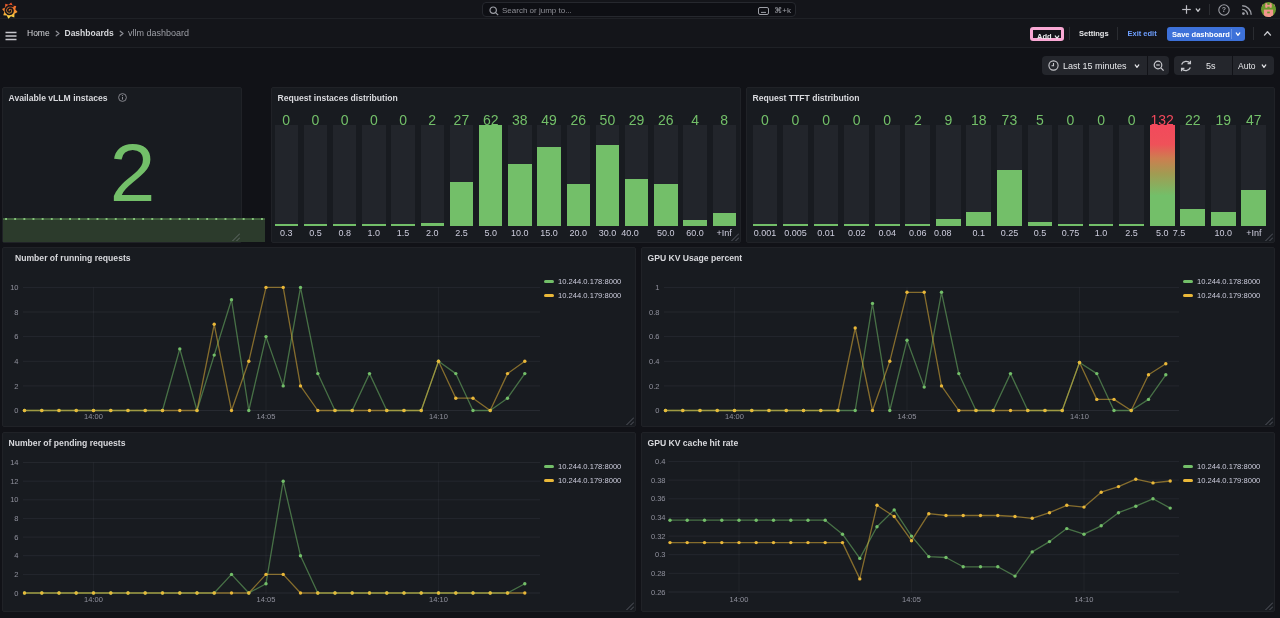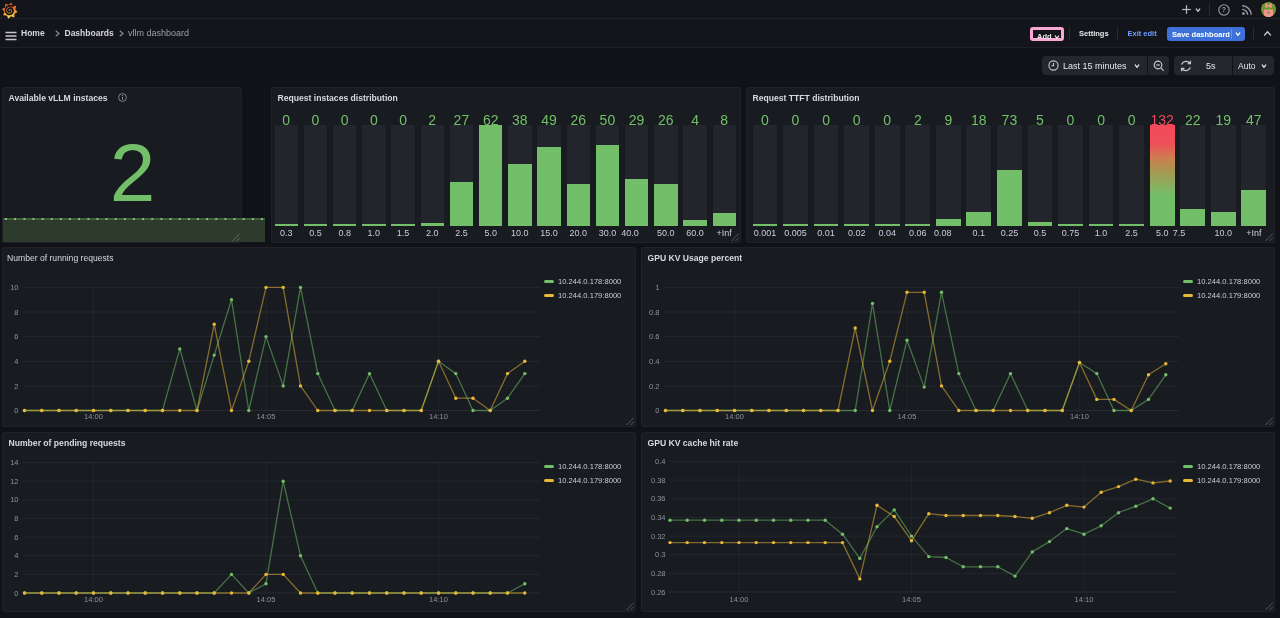--- a/index.html
+++ b/index.html
@@ -14,20 +14,36 @@
           <linearGradient id="lg" x1="0" y1="0" x2="0" y2="1">
             <stop offset="0" stop-color="#EF4B2B"></stop>
             <stop offset="0.5" stop-color="#F1862E"></stop>
             <stop offset="1" stop-color="#FAE94E"></stop>
           </linearGradient>
         </defs>
         <path d="M9.21 1.44 L10.83 4.66 L14.30 4.88 L13.27 8.36 L15.57 11.09 L12.51 12.79 L12.30 16.42 L8.98 15.35 L6.39 17.76 L4.77 14.54 L1.30 14.32 L2.33 10.84 L0.03 8.11 L3.09 6.41 L3.30 2.78 L6.62 3.85 Z" fill="url(#lg)"></path>
         <path d="M8.37 9.41 L8.51 9.59 L8.60 9.83 L8.59 10.12 L8.48 10.42 L8.25 10.69 L7.92 10.88 L7.52 10.98 L7.07 10.93 L6.63 10.74 L6.24 10.39 L5.96 9.92 L5.84 9.35 L5.89 8.74 L6.14 8.14 L6.59 7.62 L7.19 7.24 L7.92 7.05 L8.70 7.09 L9.47 7.37 L10.15 7.90 L10.65 8.62 L10.93 9.50 L10.93 10.46 L10.64 11.40 L10.06 12.24 L9.23 12.89 L8.21 13.28 L7.08 13.35 L5.96 13.08 L4.94 12.46 L4.12 11.55 L3.60 10.40 L3.43 9.12 L3.66 7.81 L4.28 6.60 L5.26 5.60 L6.52 4.92 L7.96 4.63 L9.45 4.79 L10.86 5.39" fill="none" stroke="#14151a" stroke-width="1.7" stroke-linecap="round"></path>
       </svg>
     </div>
+<div class="abs" style="left:482px;top:2px;width:314px;height:15px;background:#0e0f14;border:1px solid #26282e;border-radius:4px">
+  <div class="abs" style="left:6px;top:2.5px">
+        <svg width="10" height="10" style="" viewBox="0 0 10 10">
+          <circle cx="4.2" cy="4.2" r="3.2" fill="none" stroke="#9d9fa6" stroke-width="1.2"></circle>
+          <line x1="6.6" y1="6.6" x2="9.2" y2="9.2" stroke="#9d9fa6" stroke-width="1.2"></line>
+        </svg>
+      </div>
+  <div class="abs" style="left:19px;top:2.5px;font-size:8px;line-height:10px;color:#8e8f96">Search or jump to...</div>
+  <div class="abs" style="right:26px;top:3.5px">
+        <svg width="11" height="8" style="" viewBox="0 0 11 8">
+          <rect x="0.5" y="0.5" width="10" height="7" rx="1.5" fill="none" stroke="#9d9fa6" stroke-width="1"></rect>
+          <line x1="3" y1="5.4" x2="8" y2="5.4" stroke="#9d9fa6" stroke-width="1"></line>
+        </svg>
+      </div>
+  <div class="abs" style="right:4px;top:2.5px;font-size:8px;line-height:10px;color:#9d9fa6">⌘+k</div>
+</div>
 <div class="abs" style="left:1181px;top:3.5px">
       <svg width="11" height="11" style="" viewBox="0 0 11 11">
         <line x1="5.5" y1="1.2" x2="5.5" y2="9.8" stroke="#bcbdc4" stroke-width="1.2"></line>
         <line x1="1.2" y1="5.5" x2="9.8" y2="5.5" stroke="#bcbdc4" stroke-width="1.2"></line>
       </svg>
     </div>
 <div class="abs" style="left:1195px;top:6.5px">
       <svg width="6" height="6" style="" viewBox="0 0 6 6">
         <path d="M1.2 1.9 L3.0 4.3 L4.8 1.9" fill="none" stroke="#c7c8cd" stroke-width="1.3" stroke-linecap="round" stroke-linejoin="round"></path>
       </svg>
@@ -66,21 +82,21 @@
         </g>
       </svg>
     </div>
 </div>
 <div class="abs" style="left:0;top:19px;width:1280px;height:29px;background:#14151a;border-bottom:1px solid #1f2126">
 <div class="abs" style="left:4.5px;top:10.5px">
       <svg width="12" height="12" style="" viewBox="0 0 12 12">
         <path d="M0.5 2.5 h11 M0.5 6 h11 M0.5 9.5 h11" stroke="#c7c8cd" stroke-width="1.5"></path>
       </svg>
     </div>
-<div class="abs" style="left:21px;top:9px;font-size:8.5px;font-weight:700;color:#d5d6da">Home</div>
+<div class="abs" style="left:27px;top:9px;font-size:8.5px;font-weight:400;color:#d5d6da">Home</div>
 <div class="abs" style="left:54px;top:11px">
       <svg width="7" height="7" style="" viewBox="0 0 7 7">
         <path d="M2.2 1.2 L5.0 3.5 L2.2 5.8" fill="none" stroke="#8e8f96" stroke-width="1.2" stroke-linecap="round" stroke-linejoin="round"></path>
       </svg>
     </div>
 <div class="abs" style="left:64.5px;top:9px;font-size:8.5px;font-weight:700;color:#d5d6da">Dashboards</div>
 <div class="abs" style="left:118px;top:11px">
       <svg width="7" height="7" style="" viewBox="0 0 7 7">
         <path d="M2.2 1.2 L5.0 3.5 L2.2 5.8" fill="none" stroke="#8e8f96" stroke-width="1.2" stroke-linecap="round" stroke-linejoin="round"></path>
       </svg>
@@ -423,21 +439,21 @@
       <circle cx="383.8" cy="162.5" r="1.7" fill="#EAB839"></circle>
       <circle cx="401.0" cy="162.5" r="1.7" fill="#EAB839"></circle>
       <circle cx="418.2" cy="162.5" r="1.7" fill="#EAB839"></circle>
       <circle cx="435.5" cy="113.3" r="1.7" fill="#EAB839"></circle>
       <circle cx="452.8" cy="150.2" r="1.7" fill="#EAB839"></circle>
       <circle cx="470.0" cy="150.2" r="1.7" fill="#EAB839"></circle>
       <circle cx="487.2" cy="162.5" r="1.7" fill="#EAB839"></circle>
       <circle cx="504.5" cy="125.6" r="1.7" fill="#EAB839"></circle>
       <circle cx="521.8" cy="113.3" r="1.7" fill="#EAB839"></circle>
     </svg>
-    <div style="position:absolute;left:4px;top:4.5px;font-size:8.6px;font-weight:400;color:#d8d9dd">Number of running requests</div>
+    <div style="position:absolute;left:12px;top:4.5px;font-size:8.6px;font-weight:700;color:#d8d9dd">Number of running requests</div>
     <div style="position:absolute;top:31.5px;left:541px;width:10px;height:3px;border-radius:2px;background:#73BF69"></div>
     <div style="position:absolute;top:28.5px;left:555px;font-size:7.6px;line-height:9px;color:#ccccdc">10.244.0.178:8000</div>
     <div style="position:absolute;top:45.5px;left:541px;width:10px;height:3px;border-radius:2px;background:#EAB839"></div>
     <div style="position:absolute;top:42.5px;left:555px;font-size:7.6px;line-height:9px;color:#ccccdc">10.244.0.179:8000</div>
     <svg width="9" height="9" style="position:absolute;right:1px;bottom:1px">
       <path d="M1.5 9 L9 1.5 M5.5 9 L9 5.5" stroke="rgba(204,204,220,0.35)" stroke-width="1" fill="none"></path>
     </svg>
   </div>
 <div class="panel" style="left:641px;top:247px;width:634px;height:180px">
     <svg width="634" height="180" style="position:absolute;left:0;top:0">

